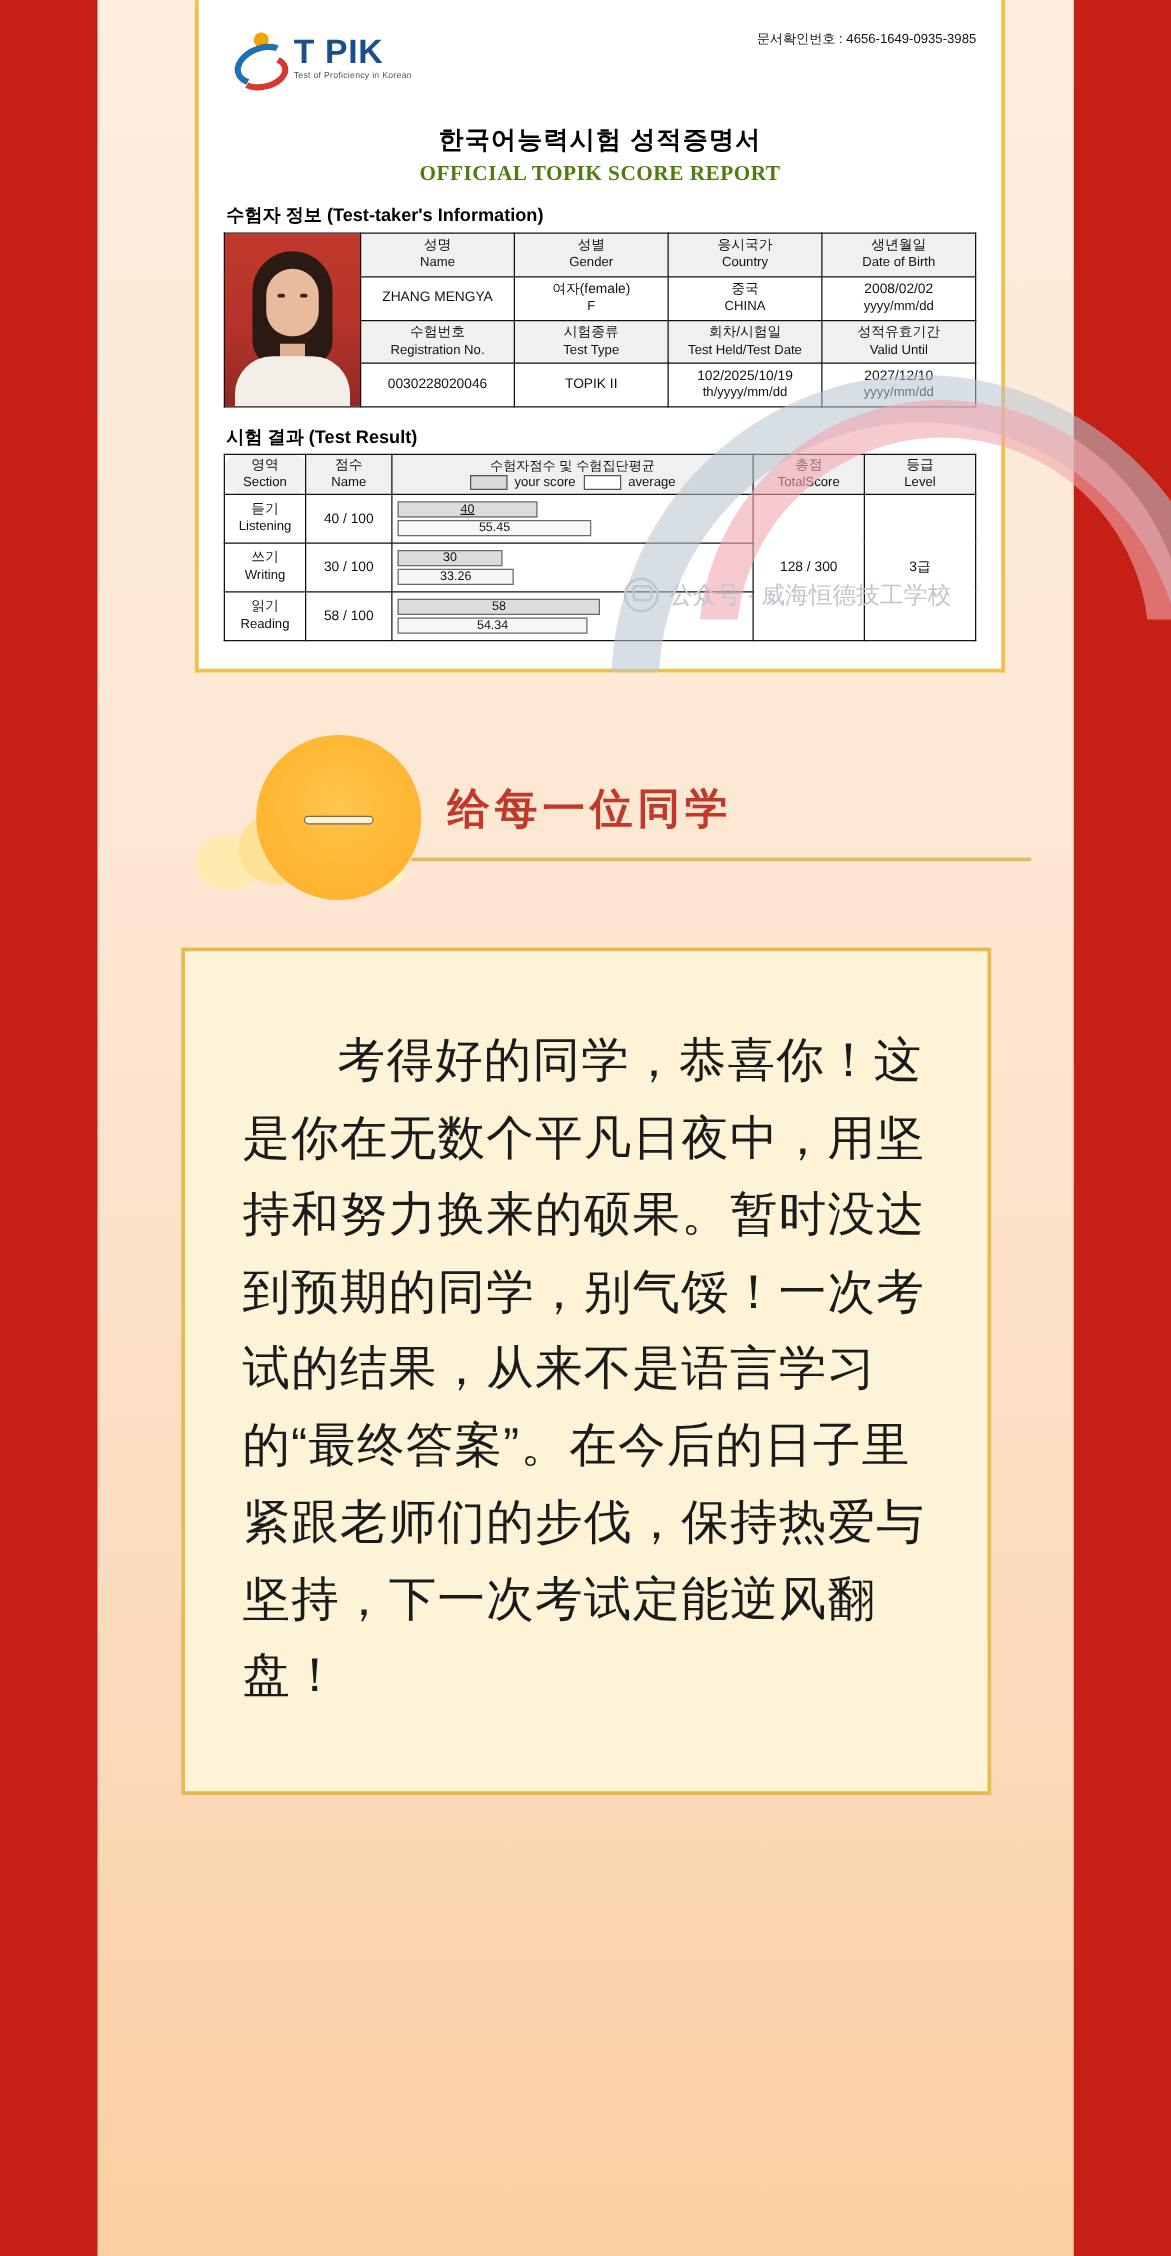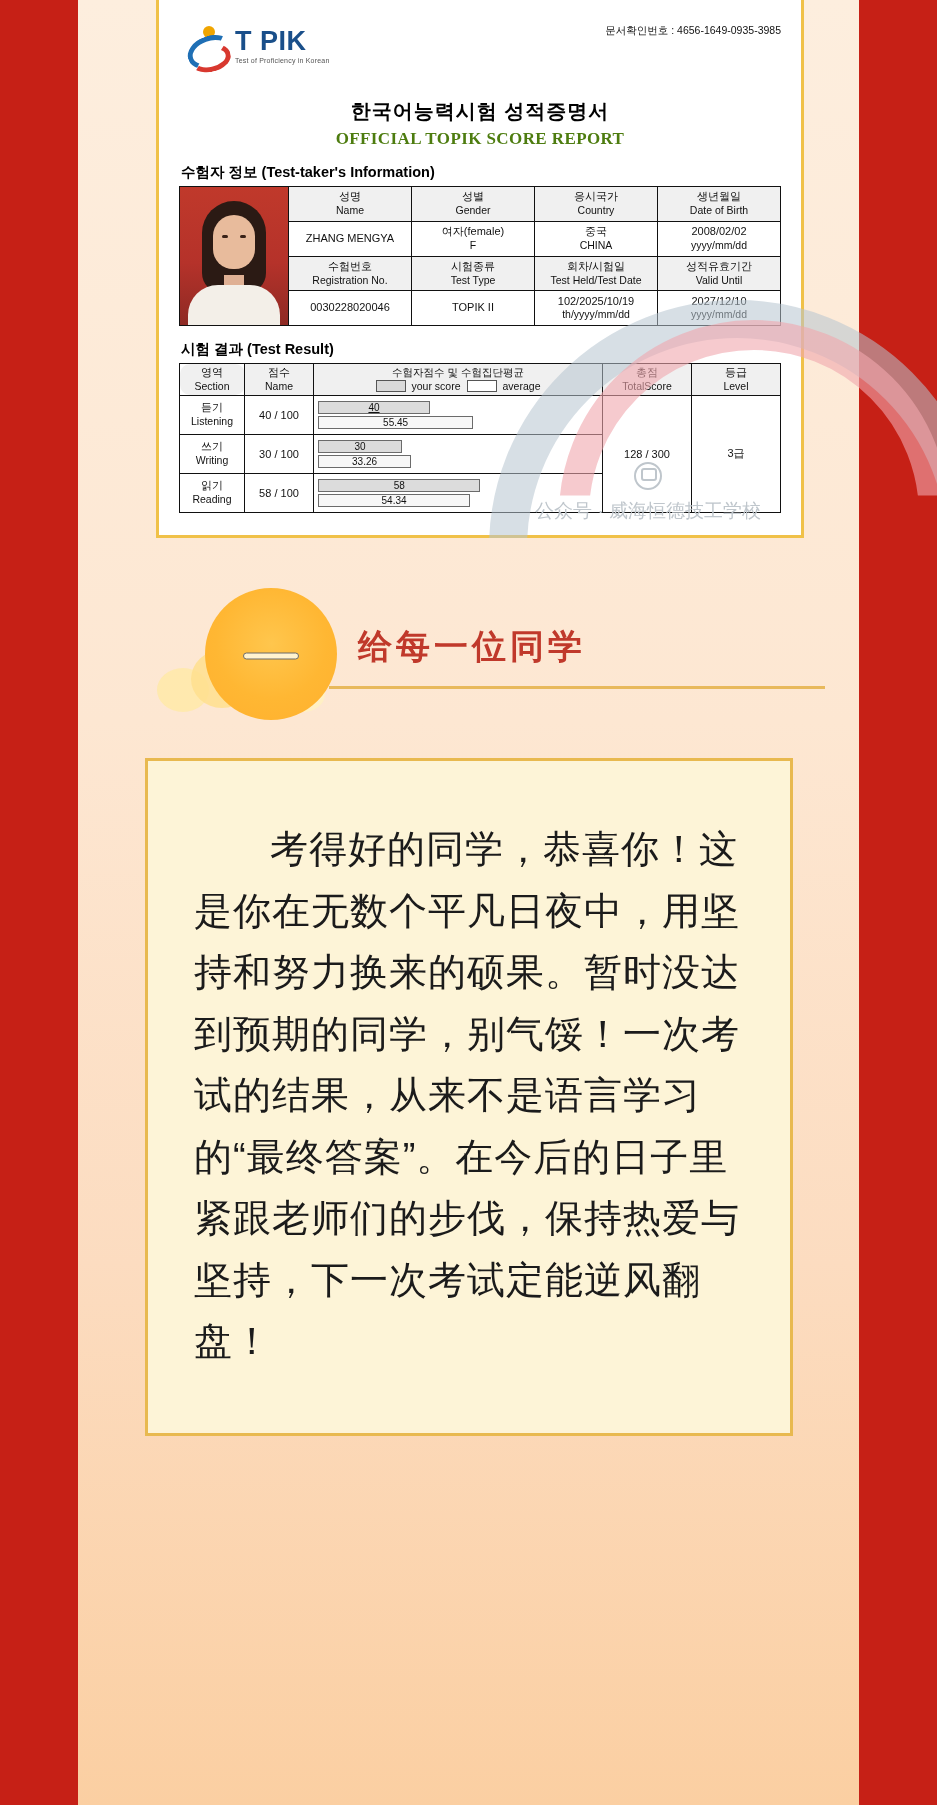--- a/index.html
+++ b/index.html
@@ -267,21 +267,20 @@
   .wm-text {
     position: absolute;
     right: 40px;
     top: 462px;
     display: flex;
     align-items: center;
     gap: 8px;
     color: #bfc6cc;
     font-size: 19px;
     pointer-events: none;
-    flex-direction: column;
   }
   .wm-text .bubble {
     width: 24px; height: 24px;
     border-radius: 50%;
     border: 2px solid #bfc6cc;
     position: relative;
   }
   .wm-text .bubble:after {
     content: "";
     position: absolute;

